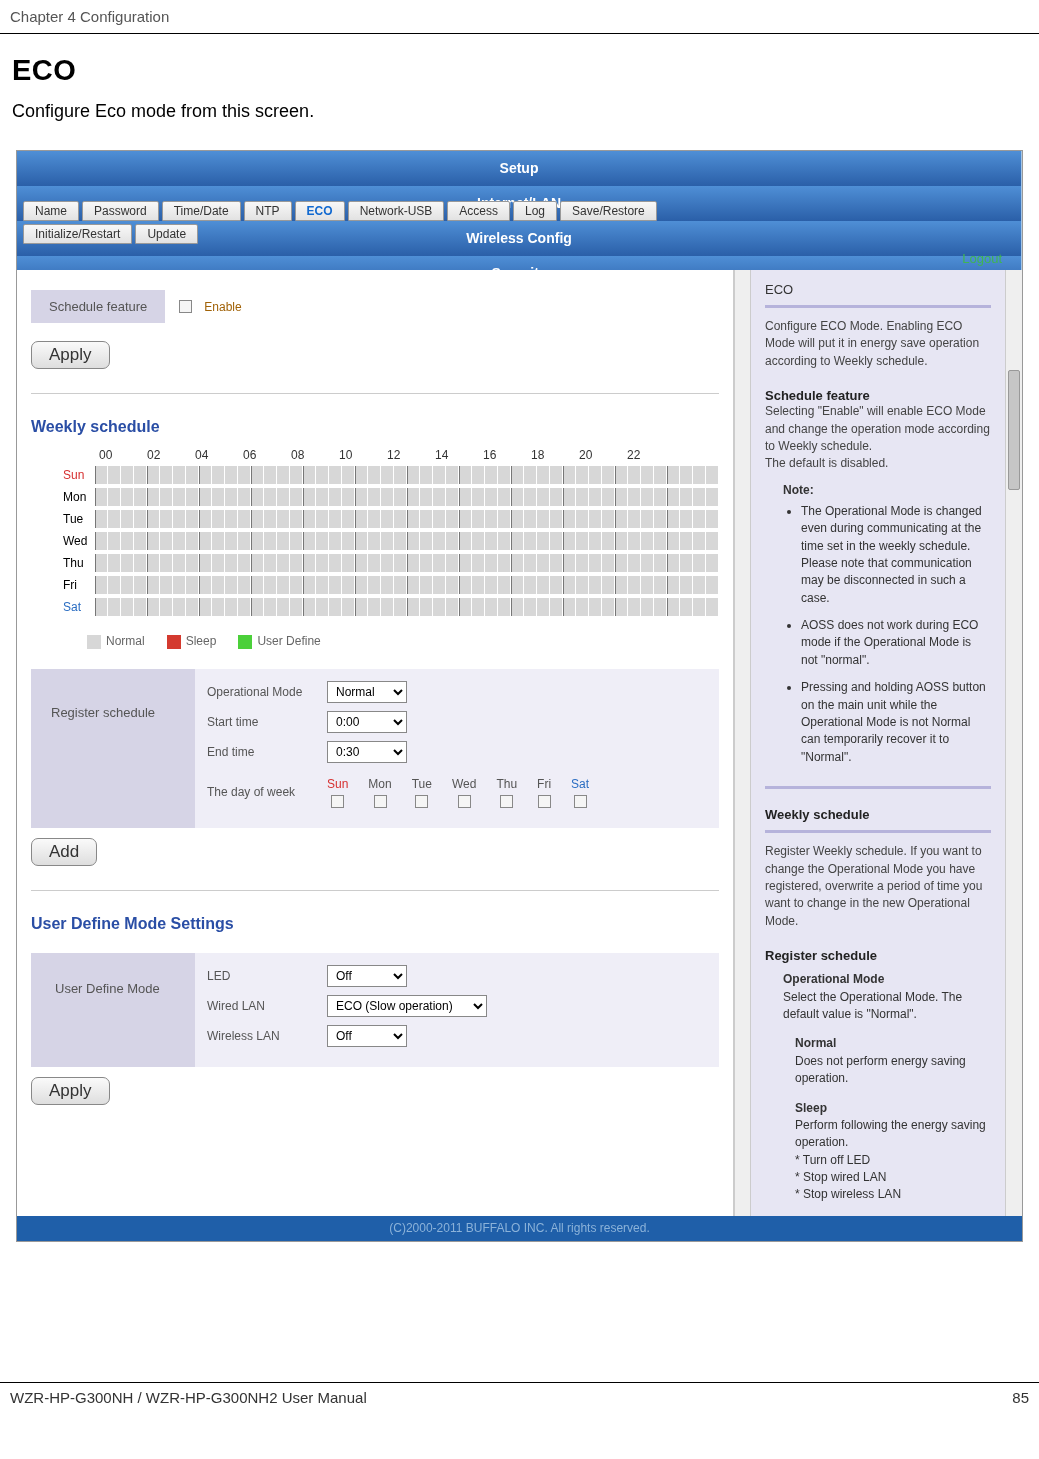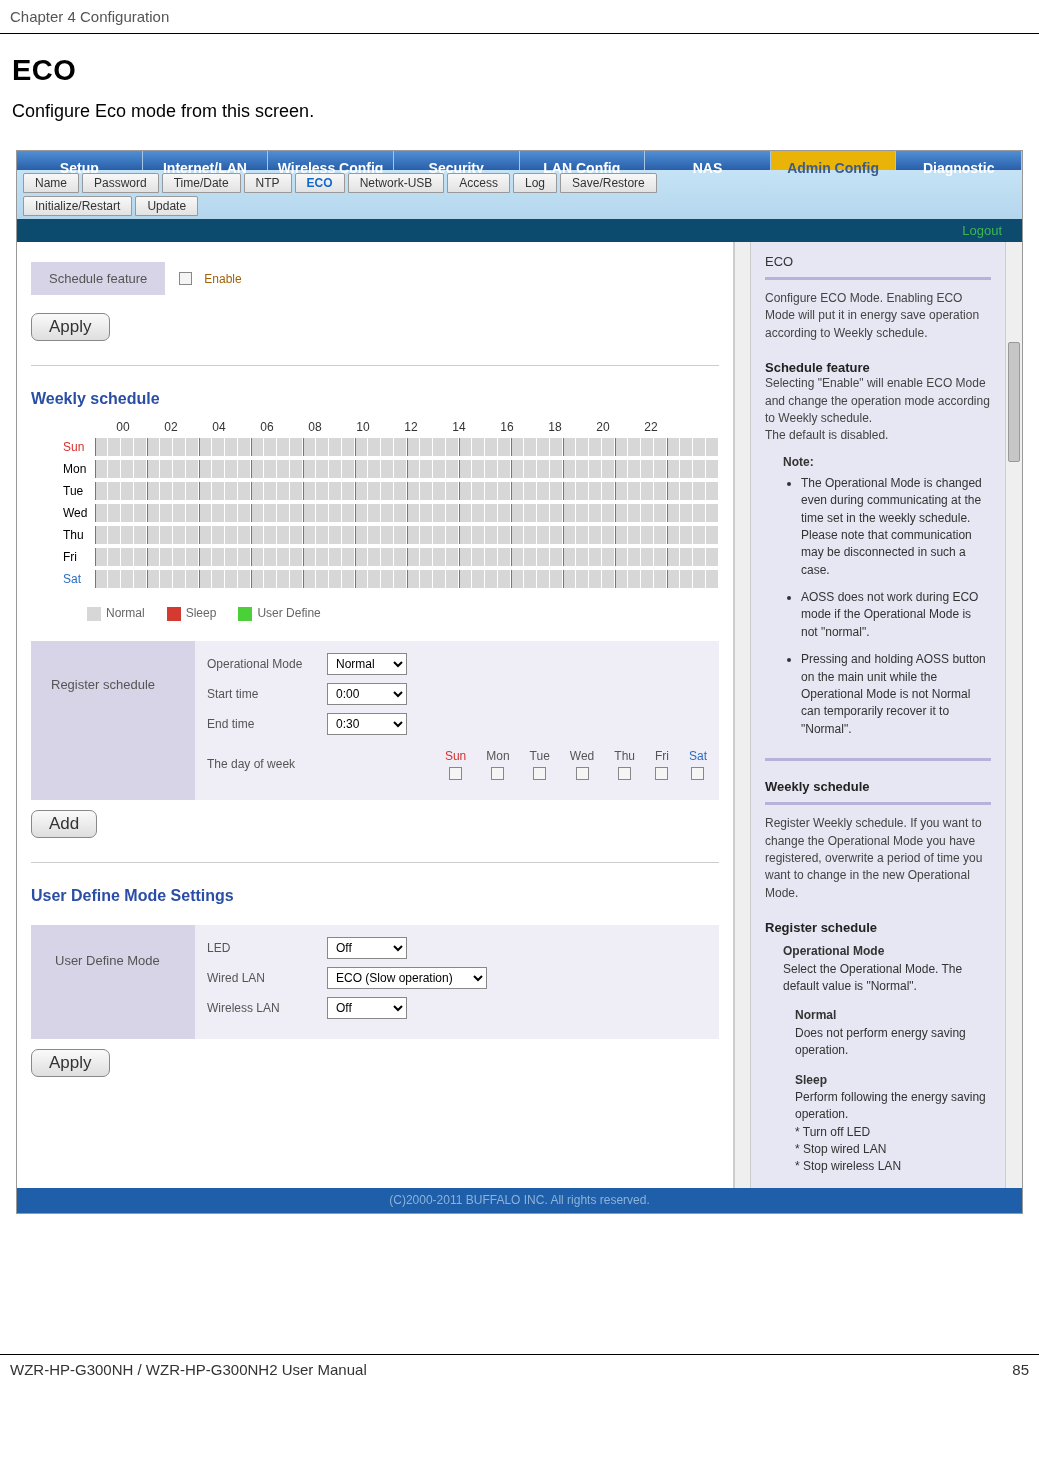--- a/index.html
+++ b/index.html
@@ -2,21 +2,21 @@
 <html><head>
 <meta charset="utf-8">
 <style>
   * { box-sizing: border-box; margin: 0; padding: 0; }
   body { font-family: Arial, Helvetica, sans-serif; background: #fff; color: #000; width: 1039px; }
   .chapter-header { font-size: 15px; color: #555; padding: 8px 10px; border-bottom: 1px solid #000; margin-bottom: 20px; }
   .content { padding: 0 12px; }
   h1.eco-title { font-size: 29px; font-weight: bold; margin-bottom: 14px; letter-spacing: 0.5px; }
   .eco-desc { font-size: 18px; margin-bottom: 28px; }
   .screenshot { width: 1007px; border: 1px solid #999; position: relative; background: #fff; margin: 0 auto; }
-  .main-tabs { display: flex; height: 19px; }
+  .main-tabs { display: flex; height: 47px; flex-direction: column; }
   .main-tab { flex: 1; text-align: center; line-height: 35px; font-size: 14px; font-weight: bold; color: #fff; background: linear-gradient(#4f8fd6, #2a5fa8); border-right: 1px solid #a7c6e5; cursor: pointer; }
   .main-tab.active { background: #eab308; color: #3c5c8b; }
   .sub-tabs { background: linear-gradient(#c5e3f5,#b4d6ed); padding: 3px 6px; }
   .sub-tab-row { display: flex; flex-wrap: wrap; gap: 3px; }
   .sub-tab { font-size: 12px; padding: 2px 11px; background: linear-gradient(#f8f8f8,#e2e2e2); border: 1px solid #999; border-radius: 2px 2px 0 0; color: #333; cursor: pointer; }
   .sub-tab.active { color: #1169d0; font-weight: bold; }
   .logout-row { background: #0c4a6e; text-align: right; padding: 4px 20px; font-size: 13px; color: #3fb552; }
   .body-row { display: flex; }
   .left-pane { flex: 0 0 690px; background: #fff; padding: 20px 14px 14px 14px; border-right: 1px solid #ccc; }
   .scrollbar { flex: 0 0 17px; background: #efefef; border-left: 1px solid #ccc; border-right: 1px solid #ccc; }
@@ -25,21 +25,21 @@
   .right-scrollbar .thumb { position: absolute; top: 100px; left: 2px; width: 12px; height: 120px; background: #c6c6c6; border: 1px solid #999; border-radius: 2px;}
   .setting-row { display: flex; align-items: center; margin-bottom: 18px; }
   .setting-label { background: #d6d4e6; padding: 9px 18px; font-size: 13px; color: #555; margin-right: 14px; }
   .checkbox-cell { display:flex; align-items:center; gap:12px; color:#a16207; font-size:12px;}
   .chk { width:13px; height:13px; border:1px solid #888; background:#f5f5f5;}
   .btn { background: linear-gradient(#fafafa,#dedede); border: 1px solid #888; padding: 3px 17px; font-size: 17px; border-radius: 7px; color:#333; cursor:pointer; }
   hr.hr { border: none; border-top: 1px solid #ccc; margin: 24px 0; }
   .sec-title { color: #2a4ea5; font-size: 16px; font-weight: bold; margin-bottom: 12px; }
   .sched-grid { margin-left: 32px; }
   .sched-hours { display: flex; gap: 0; margin-left: 36px; }
-  .sched-hours span { width: 48px; font-size: 12px; color: #333; text-align: center; }
+  .sched-hours span { width: 48px; font-size: 12px; color: #333; text-align: left; }
   .sched-row { display: flex; align-items: center; margin-top: 4px; }
   .day-lbl { width: 32px; font-size: 12px; }
   .day-lbl.sun { color: #d63030; }
   .day-lbl.sat { color: #2a6dc2; }
   .cells { display: flex; }
   .cell { width: 12px; height: 18px; background: #d7d7d7; margin-right: 1px; }
   .cell.hour-start { border-left: 1px solid #777; }
   .legend { margin: 18px 0 0 56px; display: flex; gap: 22px; align-items: center; font-size: 12px; color: #666; }
   .legend .box { width: 14px; height: 14px; display: inline-block; margin-right: 5px; vertical-align: middle; }
   .panel-box { background: #d6d4e6; display: flex; align-items: flex-start; padding: 0; margin-top: 20px; }
@@ -522,21 +522,21 @@
             <select class="sel"><option>Normal</option></select>
           </div>
           <div class="field-row">
             <span class="field-lbl">Start time</span>
             <select class="sel"><option>0:00</option></select>
           </div>
           <div class="field-row">
             <span class="field-lbl">End time</span>
             <select class="sel"><option>0:30</option></select>
           </div>
-          <div class="field-row" style="align-items:flex-start;justify-content:space-between;">
+          <div class="field-row" style="align-items:flex-start;">
             <span class="field-lbl" style="padding-top:14px;">The day of week</span>
             <div class="dow-row" id="dow-row">
                   <div class="dow-col sun">
                     <div class="name">Sun</div>
                     <div class="chk" style="margin: 0px auto;"></div>
                   </div>
                   <div class="dow-col">
                     <div class="name">Mon</div>
                     <div class="chk" style="margin: 0px auto;"></div>
                   </div>

